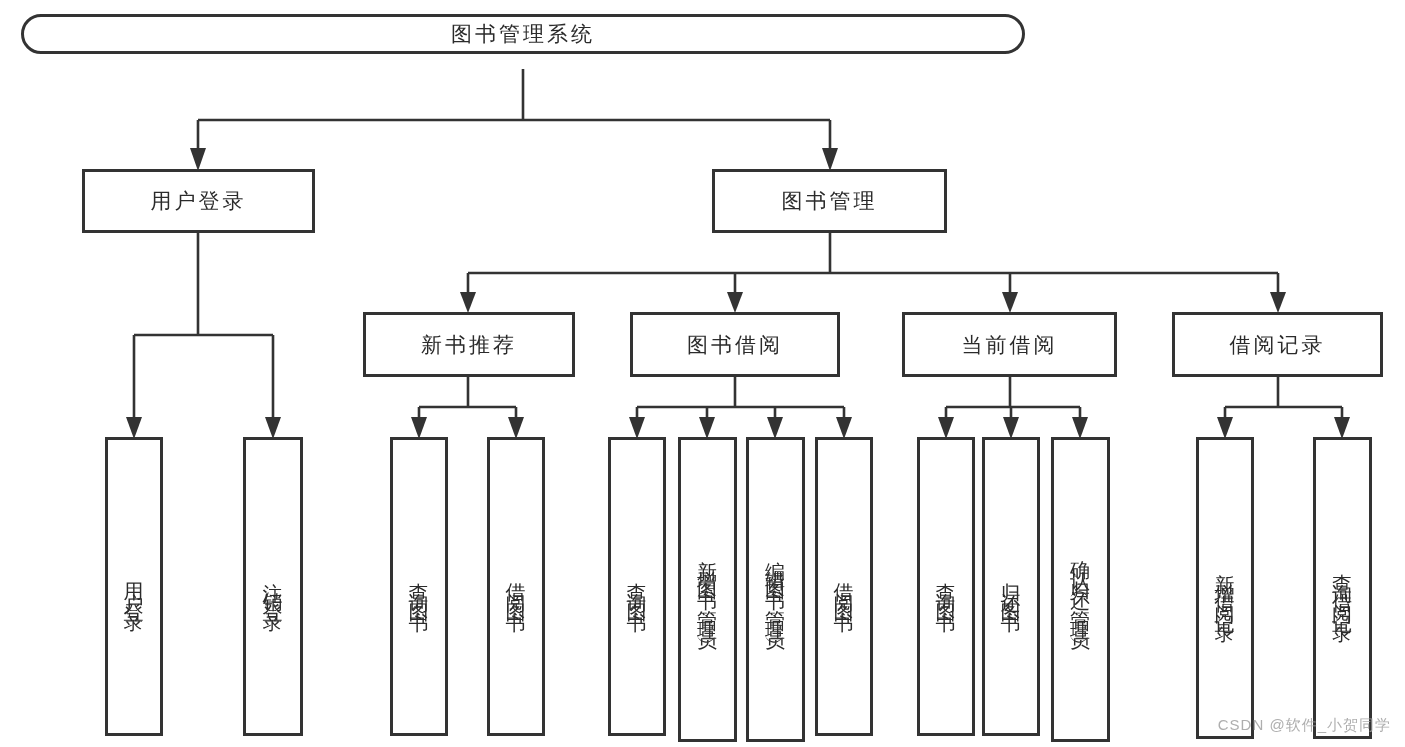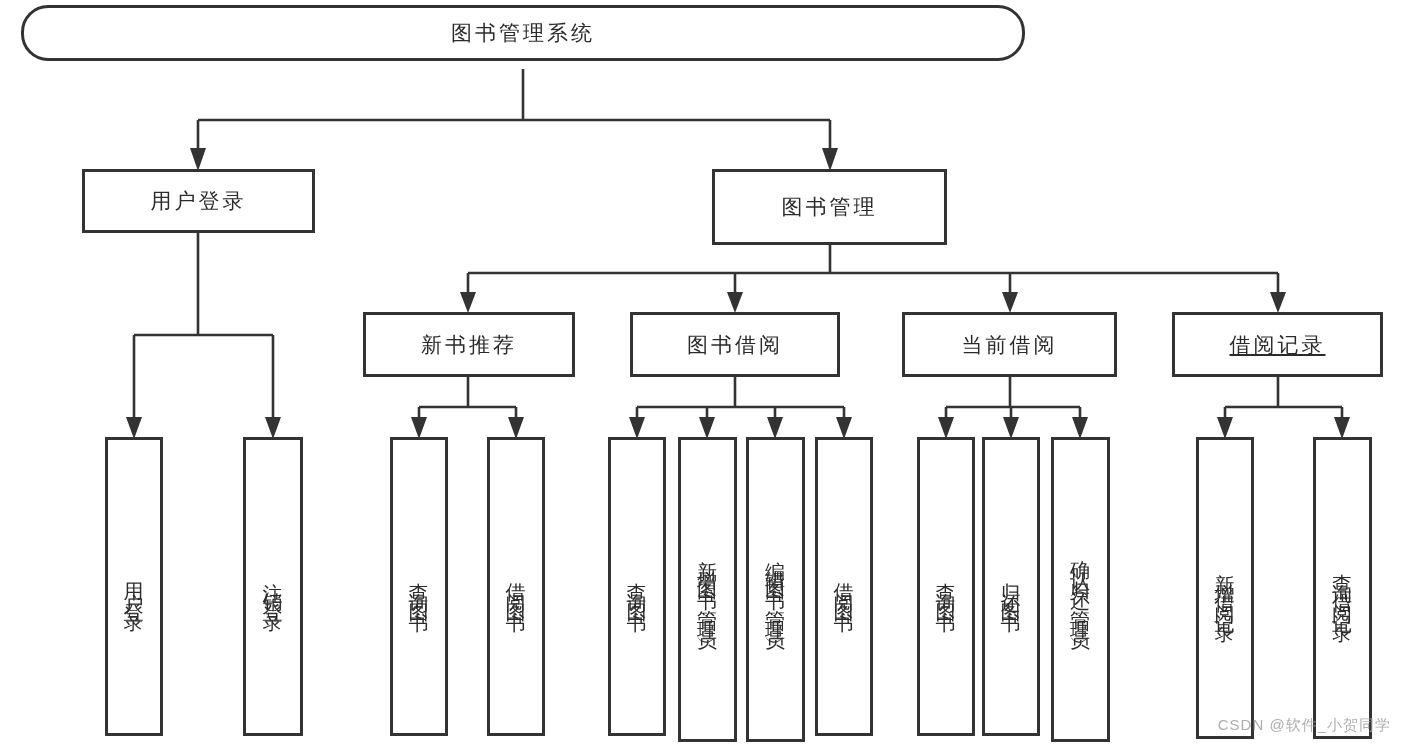--- a/index.html
+++ b/index.html
@@ -104,29 +104,29 @@
       <polygon points="767,417 783,417 775,439"></polygon>
       <polygon points="836,417 852,417 844,439"></polygon>
       <polygon points="938,417 954,417 946,439"></polygon>
       <polygon points="1003,417 1019,417 1011,439"></polygon>
       <polygon points="1072,417 1088,417 1080,439"></polygon>
       <polygon points="1217,417 1233,417 1225,439"></polygon>
       <polygon points="1334,417 1350,417 1342,439"></polygon>
     </g>
   </svg>
 
-  <div class="box" style="left:21px; top:5px; width:1004px; height:56px;border-radius:27px;">图书管理系统</div>
+  <div class="box" style="left:21px; top:14px; width:1004px; height:40px;border-radius:27px;">图书管理系统</div>
 
   <div class="box" style="left:82px; top:169px; width:233px; height:64px;">用户登录</div>
-  <div class="box" style="left:712px; top:169px; width:235px; height:76px;">图书管理</div>
+  <div class="box" style="left:712px; top:169px; width:235px; height:64px;">图书管理</div>
 
   <div class="box" style="left:363px; top:312px; width:212px; height:65px;">新书推荐</div>
   <div class="box" style="left:630px; top:312px; width:210px; height:65px;">图书借阅</div>
   <div class="box" style="left:902px; top:312px; width:215px; height:65px;text-align:right;">当前借阅</div>
-  <div class="box" style="left:1172px; top:312px; width:211px; height:65px;text-decoration:underline;">借阅记录</div>
+  <div class="box" style="left:1172px; top:312px; width:211px; height:65px;">借阅记录</div>
 
   <div class="vbox" style="left:105px; top:437px; width:58px; height:299px;">
     <span class="vtext">用户登录</span>
   </div>
   <div class="vbox" style="left:243px; top:437px; width:60px; height:299px;">
     <span class="vtext">注销登录</span>
   </div>
 
   <div class="vbox" style="left:390px; top:437px; width:58px; height:299px;">
     <span class="vtext">查询图书</span>

